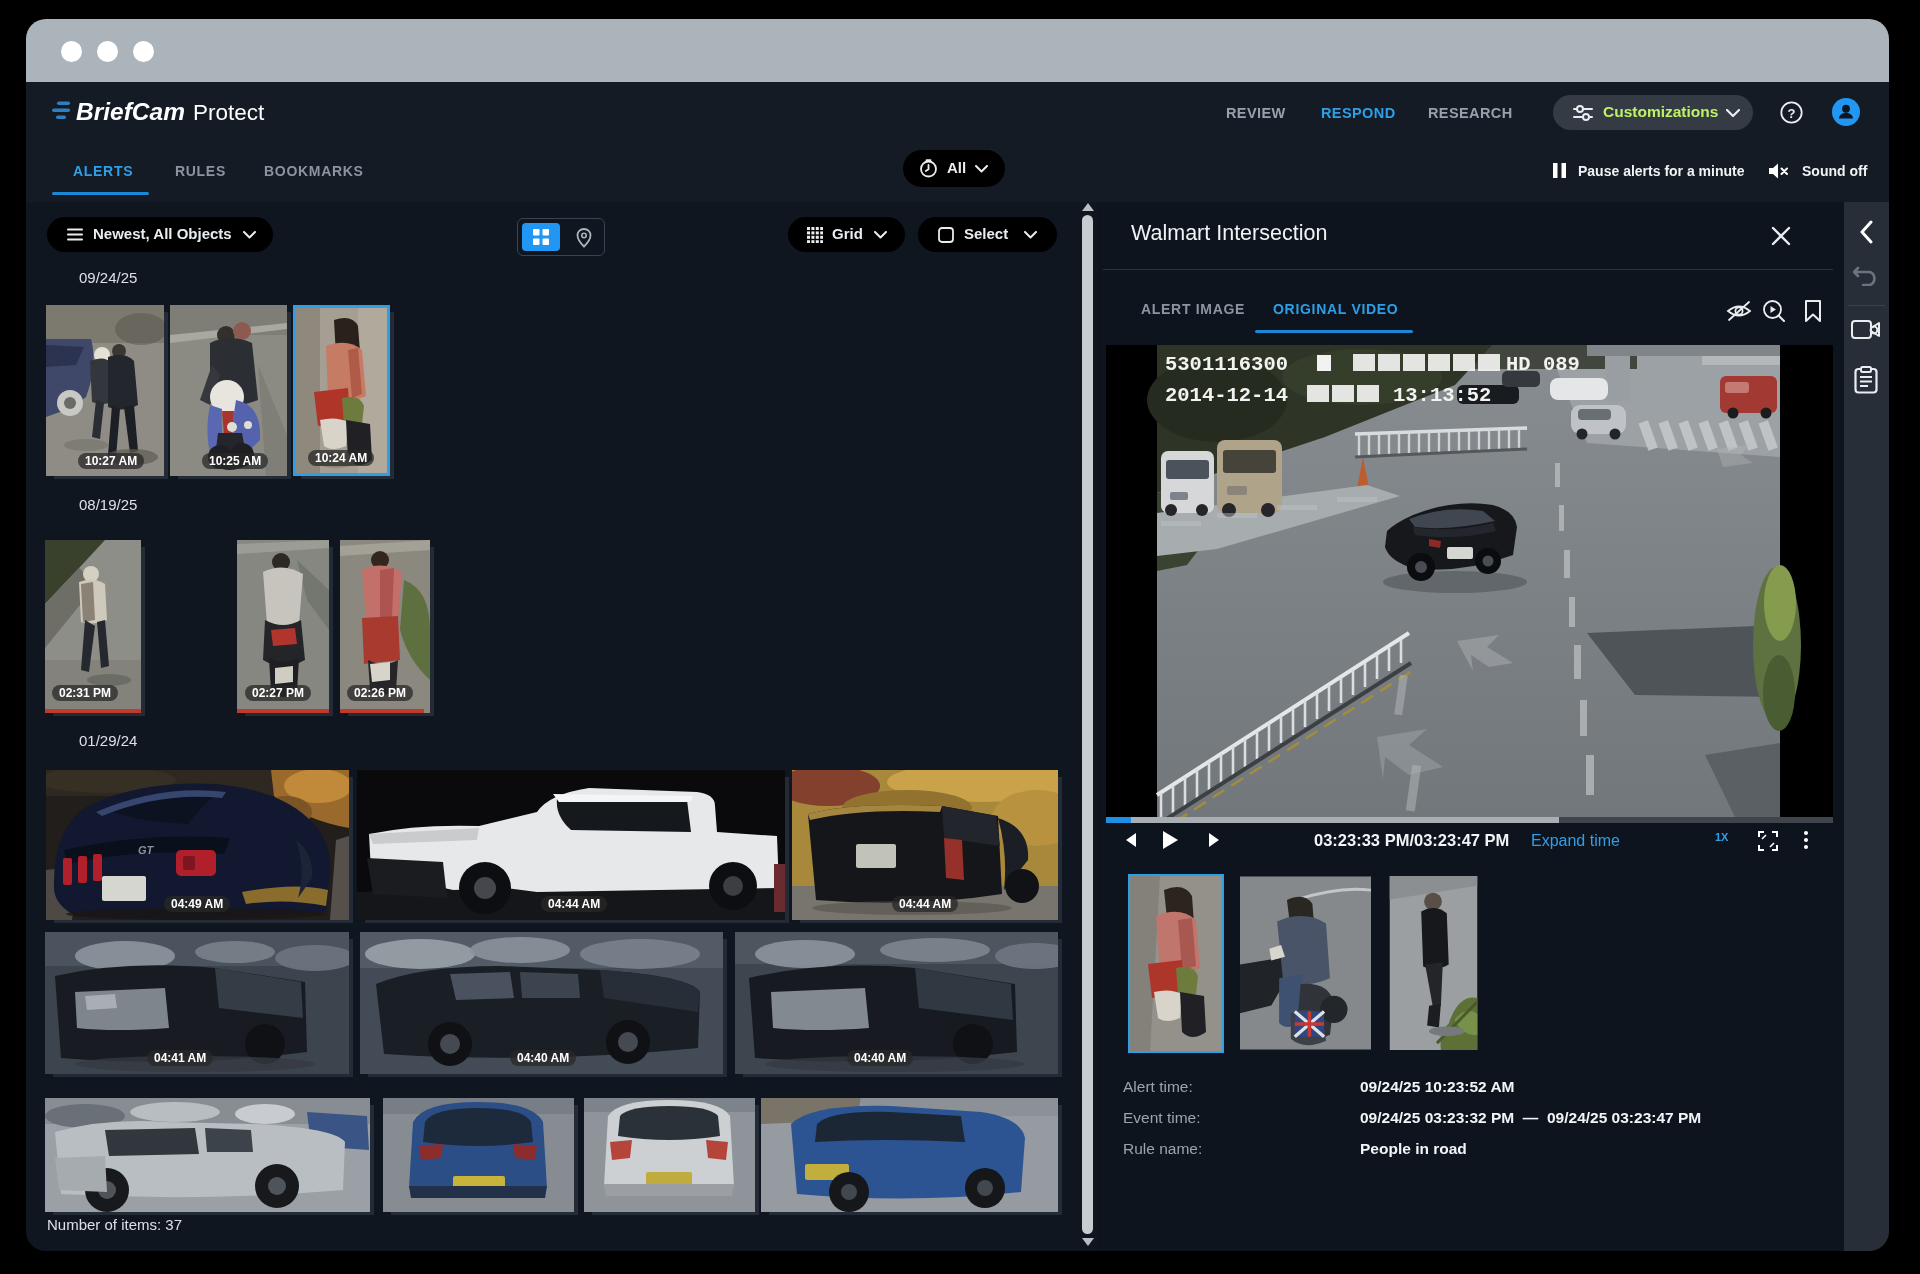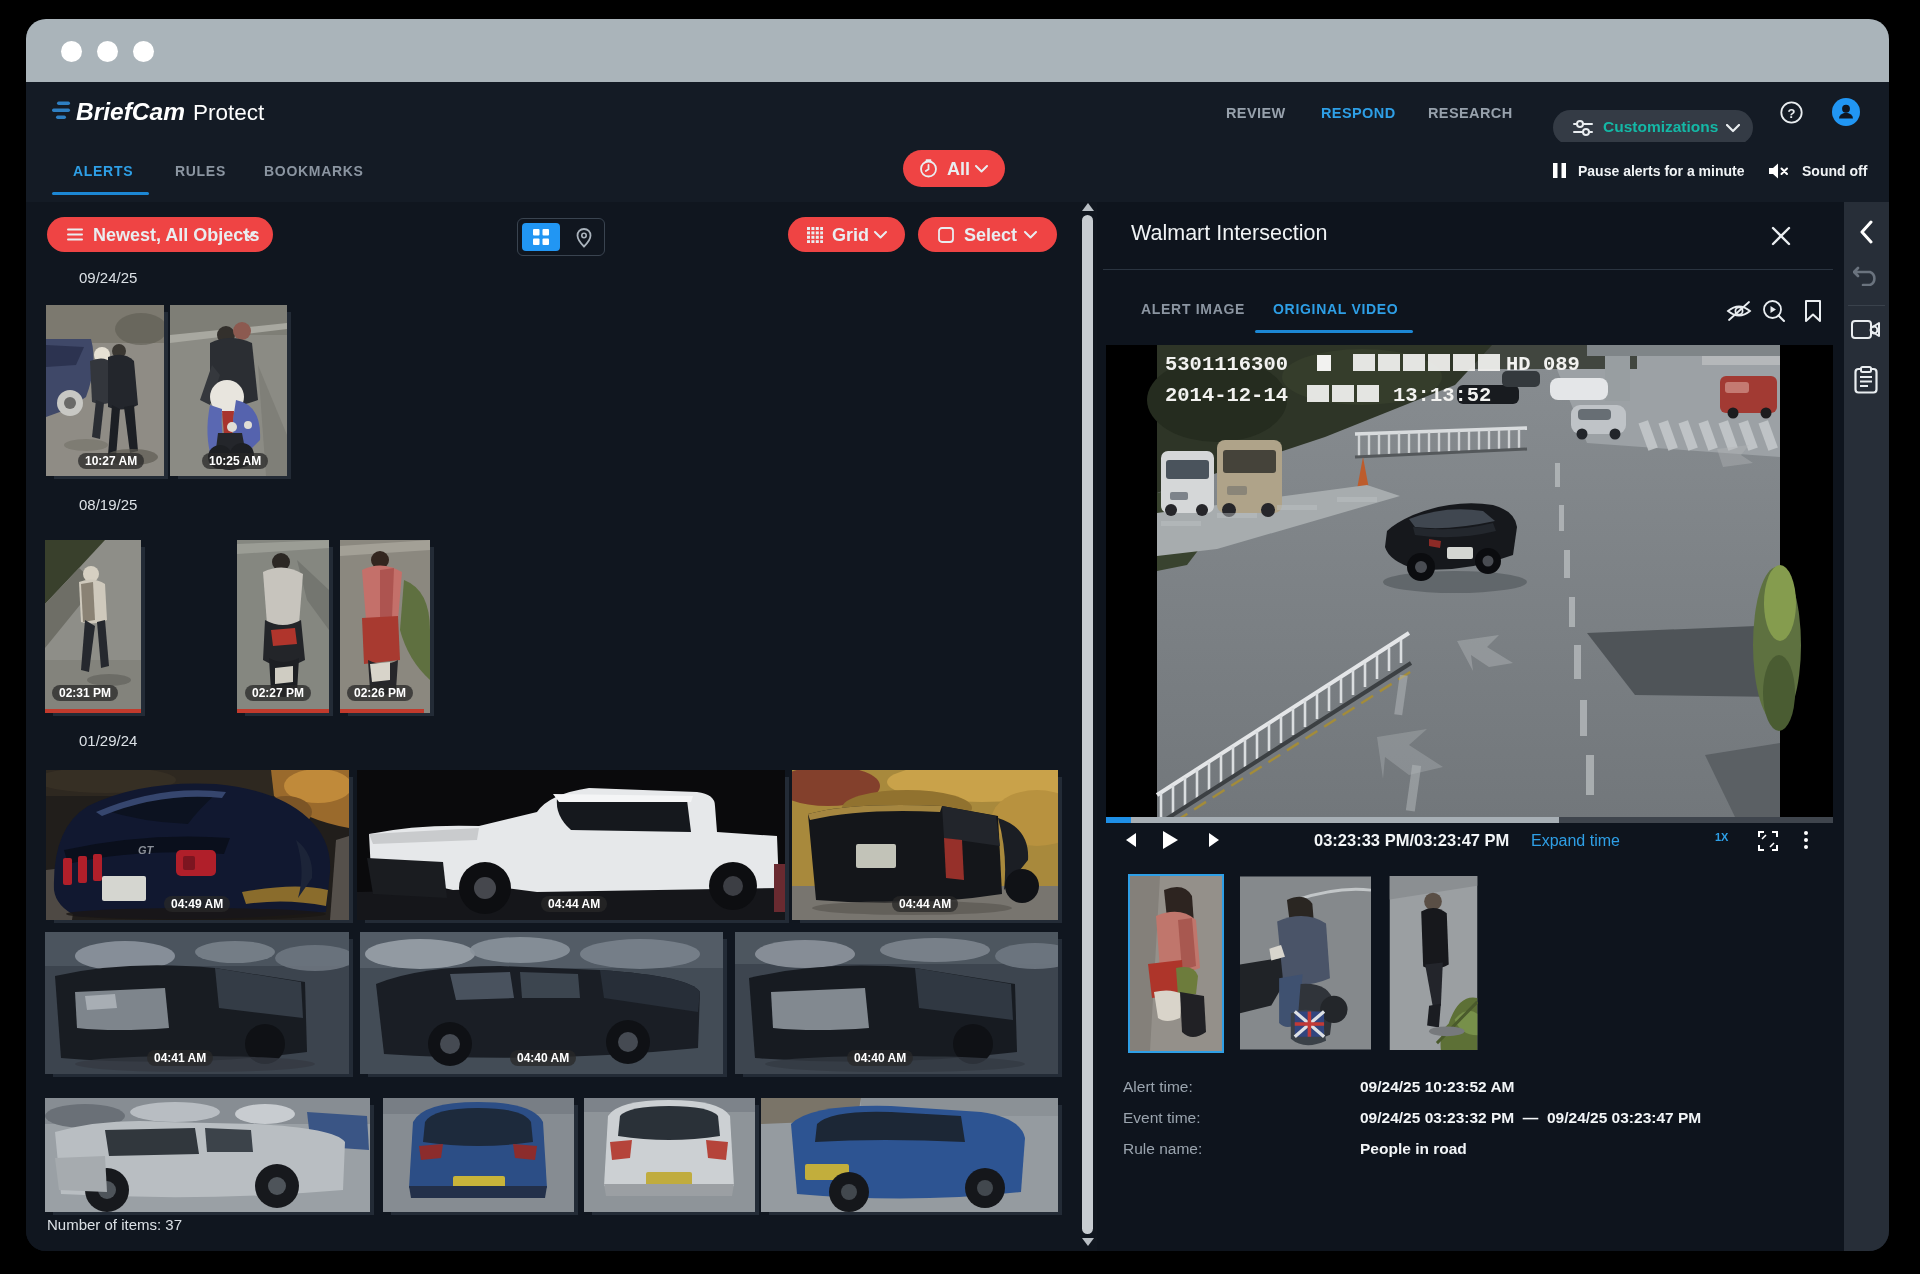--- a/index.html
+++ b/index.html
@@ -7,27 +7,27 @@
     font-family:"Liberation Sans", sans-serif; }
   #win { position:absolute; left:26px; top:19px; width:1863px; height:1232px;
     border-radius:20px; overflow:hidden; background:#10161f; }
   
   #titlebar { position:absolute; left:0; top:0; width:100%; height:63px; background:#aab4ba; }
   .dot { position:absolute; top:22px; width:21px; height:21px; border-radius:50%; background:#fff; }
   
   #navbar { position:absolute; left:0; top:63px; width:100%; height:60px; background:#141b25; }
   #logo { position:absolute; left:26px; top:15px; height:30px; }
   .navlink { position:absolute; top:23px; font-size:14.5px; font-weight:bold; letter-spacing:.4px; color:#97a1ac; }
-  #custbtn { position:absolute; left:1527px; top:28px; width:200px; height:35px; border-radius:18px;
-    background:#343b45; color:#14b8a6; font-size:15.5px; font-weight:bold; }
+  #custbtn { position:absolute; left:1527px; top:13px; width:200px; height:35px; border-radius:18px;
+    background:#343b45; color:#bef264; font-size:15.5px; font-weight:bold; }
   
   #tabrow { position:absolute; left:0; top:123px; width:100%; height:60px; background:#141b25; }
   .tab { position:absolute; top:21px; font-size:14px; font-weight:bold; letter-spacing:.7px; color:#8b95a1; }
   #alerts-underline { position:absolute; left:26px; top:50px; width:97px; height:3px; background:#1c87d4; border-radius:2px; }
-  .pill { position:absolute; background:#ef4444; border-radius:19px; color:#e9edf0; font-size:18px; }
+  .pill { position:absolute; background:#000000; border-radius:19px; color:#e9edf0; font-size:15px; }
   
   #content { position:absolute; left:0; top:183px; width:1056px; height:1049px; background:#10161f; }
   .datehdr { position:absolute; left:21px; font-size:15px; color:#dbe0e5;margin-left:32px; }
   .thumb { position:absolute; overflow:hidden; box-shadow:6px 5px 0 -2px #232b36; }
   .thumb svg { display:block; }
   .tspill { position:absolute; color:#fff; font-size:12px; font-weight:bold; background:rgba(40,40,40,.75);
     border-radius:9px; padding:1px 7px; white-space:nowrap; }
   
   #sbar { position:absolute; left:1056px; top:196px; width:11px; height:1019px; background:#c7ccd1; border-radius:6px; }
   
@@ -212,20 +212,36 @@
         <path d="M52 106 L64 106 L62 130 L54 130 Z" fill="#a8342e"></path>
         <path d="M66 95 Q92 100 90 135 L70 155 Q60 130 64 108 Z" fill="#5563ae"></path>
         <path d="M40 100 Q34 130 42 155 L58 160 Q50 130 52 104 Z" fill="#5a68b2"></path>
         <path d="M48 128 L72 128 L78 160 Q58 170 44 160 Z" fill="#24262b"></path>
         <circle cx="50" cy="152" r="12" fill="#1d1f23"></circle>
           <circle cx="72" cy="150" r="12" fill="#1d1f23"></circle>
         <circle cx="62" cy="122" r="5" fill="#e0ddd5"></circle>
           <circle cx="78" cy="120" r="4" fill="#e0ddd5"></circle>
       </svg>
       <div class="tspill" style="left:32px;bottom:7px;">10:25 AM</div>
+    </div>
+    <div class="thumb" style="left:267px;top:103px;width:97px;height:171px;border:3px solid #2e9fe6;">
+      <svg width="91" height="165" viewBox="0 0 91 165">
+        <rect width="91" height="165" fill="#a59e92"></rect>
+        <rect width="24" height="165" fill="#8f887c"></rect>
+        <rect x="62" width="29" height="165" fill="#b0a99c"></rect>
+        <path d="M38 12 Q56 6 62 18 L64 44 L40 48 Z" fill="#2a211c"></path>
+        <path d="M30 38 Q52 30 66 42 L70 88 Q48 98 32 90 Z" fill="#c67c64"></path>
+        <path d="M52 42 L62 40 L66 86 L56 90 Z" fill="#b05a48"></path>
+        <path d="M18 84 L52 80 L54 114 L22 118 Z" fill="#ae3528"></path>
+        <path d="M46 90 Q64 86 68 98 L66 116 L48 118 Z" fill="#6d7c3c"></path>
+        <path d="M24 112 Q40 108 52 114 L50 138 Q36 144 28 138 Z" fill="#d9d4ca"></path>
+        <path d="M50 112 L74 116 L76 152 Q62 162 52 152 Z" fill="#212125"></path>
+        <ellipse cx="40" cy="152" rx="20" ry="8" fill="#8a8378" opacity=".8"></ellipse>
+      </svg>
+      <div class="tspill" style="left:12px;bottom:7px;">10:24 AM</div>
     </div>
 
     <div class="datehdr" style="top:294px;">08/19/25</div>
 
     <div class="thumb" style="left:19px;top:338px;width:96px;height:173px;">
       <svg width="96" height="173" viewBox="0 0 96 173">
         <rect width="96" height="173" fill="#8e8e88"></rect>
         <path d="M0 0 L60 0 L34 28 L0 64 Z" fill="#39402c"></path>
         <path d="M0 64 L34 28 L52 44 L0 108 Z" fill="#6e6e66"></path>
         <rect y="120" width="96" height="53" fill="#83837c"></rect>

